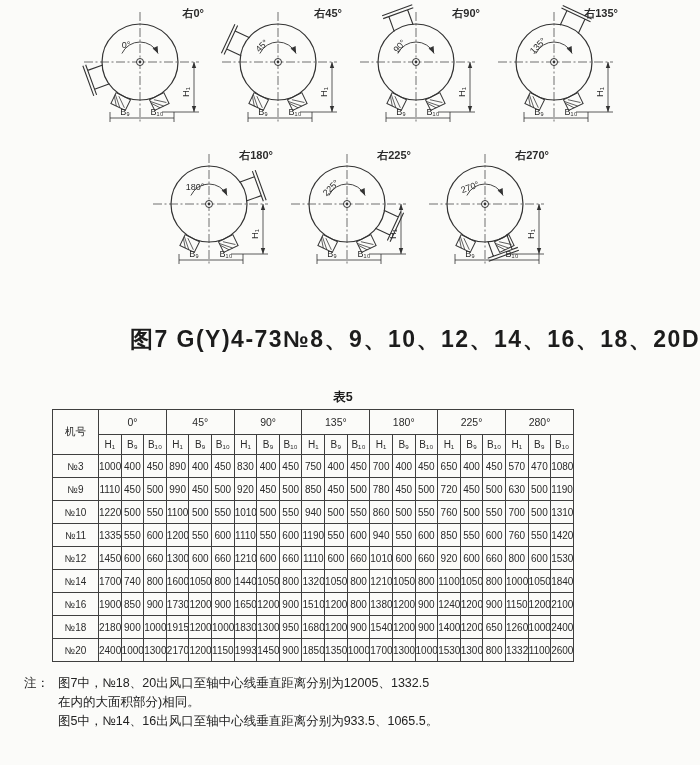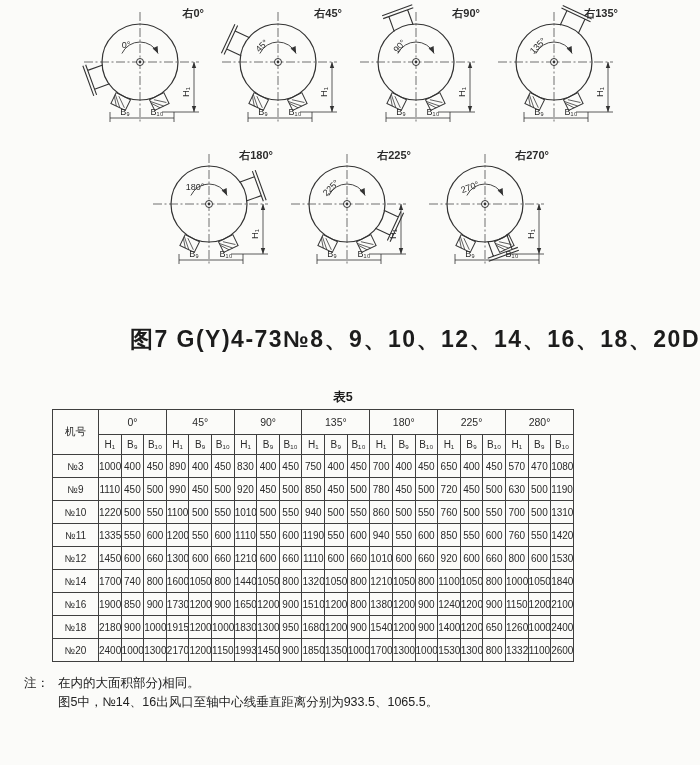--- a/index.html
+++ b/index.html
@@ -520,16 +520,17 @@
         <td>1332.5</td>
         <td>1100</td>
         <td>2600</td>
       </tr>
     </tbody>
   </table>
 
 <div class="notes">
   <div class="notes-label">注：</div>
   <div class="note-lines">
+      <div>图7中，№18、20出风口至轴中心线垂直距离分别为12005、1332.5</div>
       <div>在内的大面积部分)相同。</div>
       <div>图5中，№14、16出风口至轴中心线垂直距离分别为933.5、1065.5。</div>
     </div>
 </div>
 
 </body></html>

